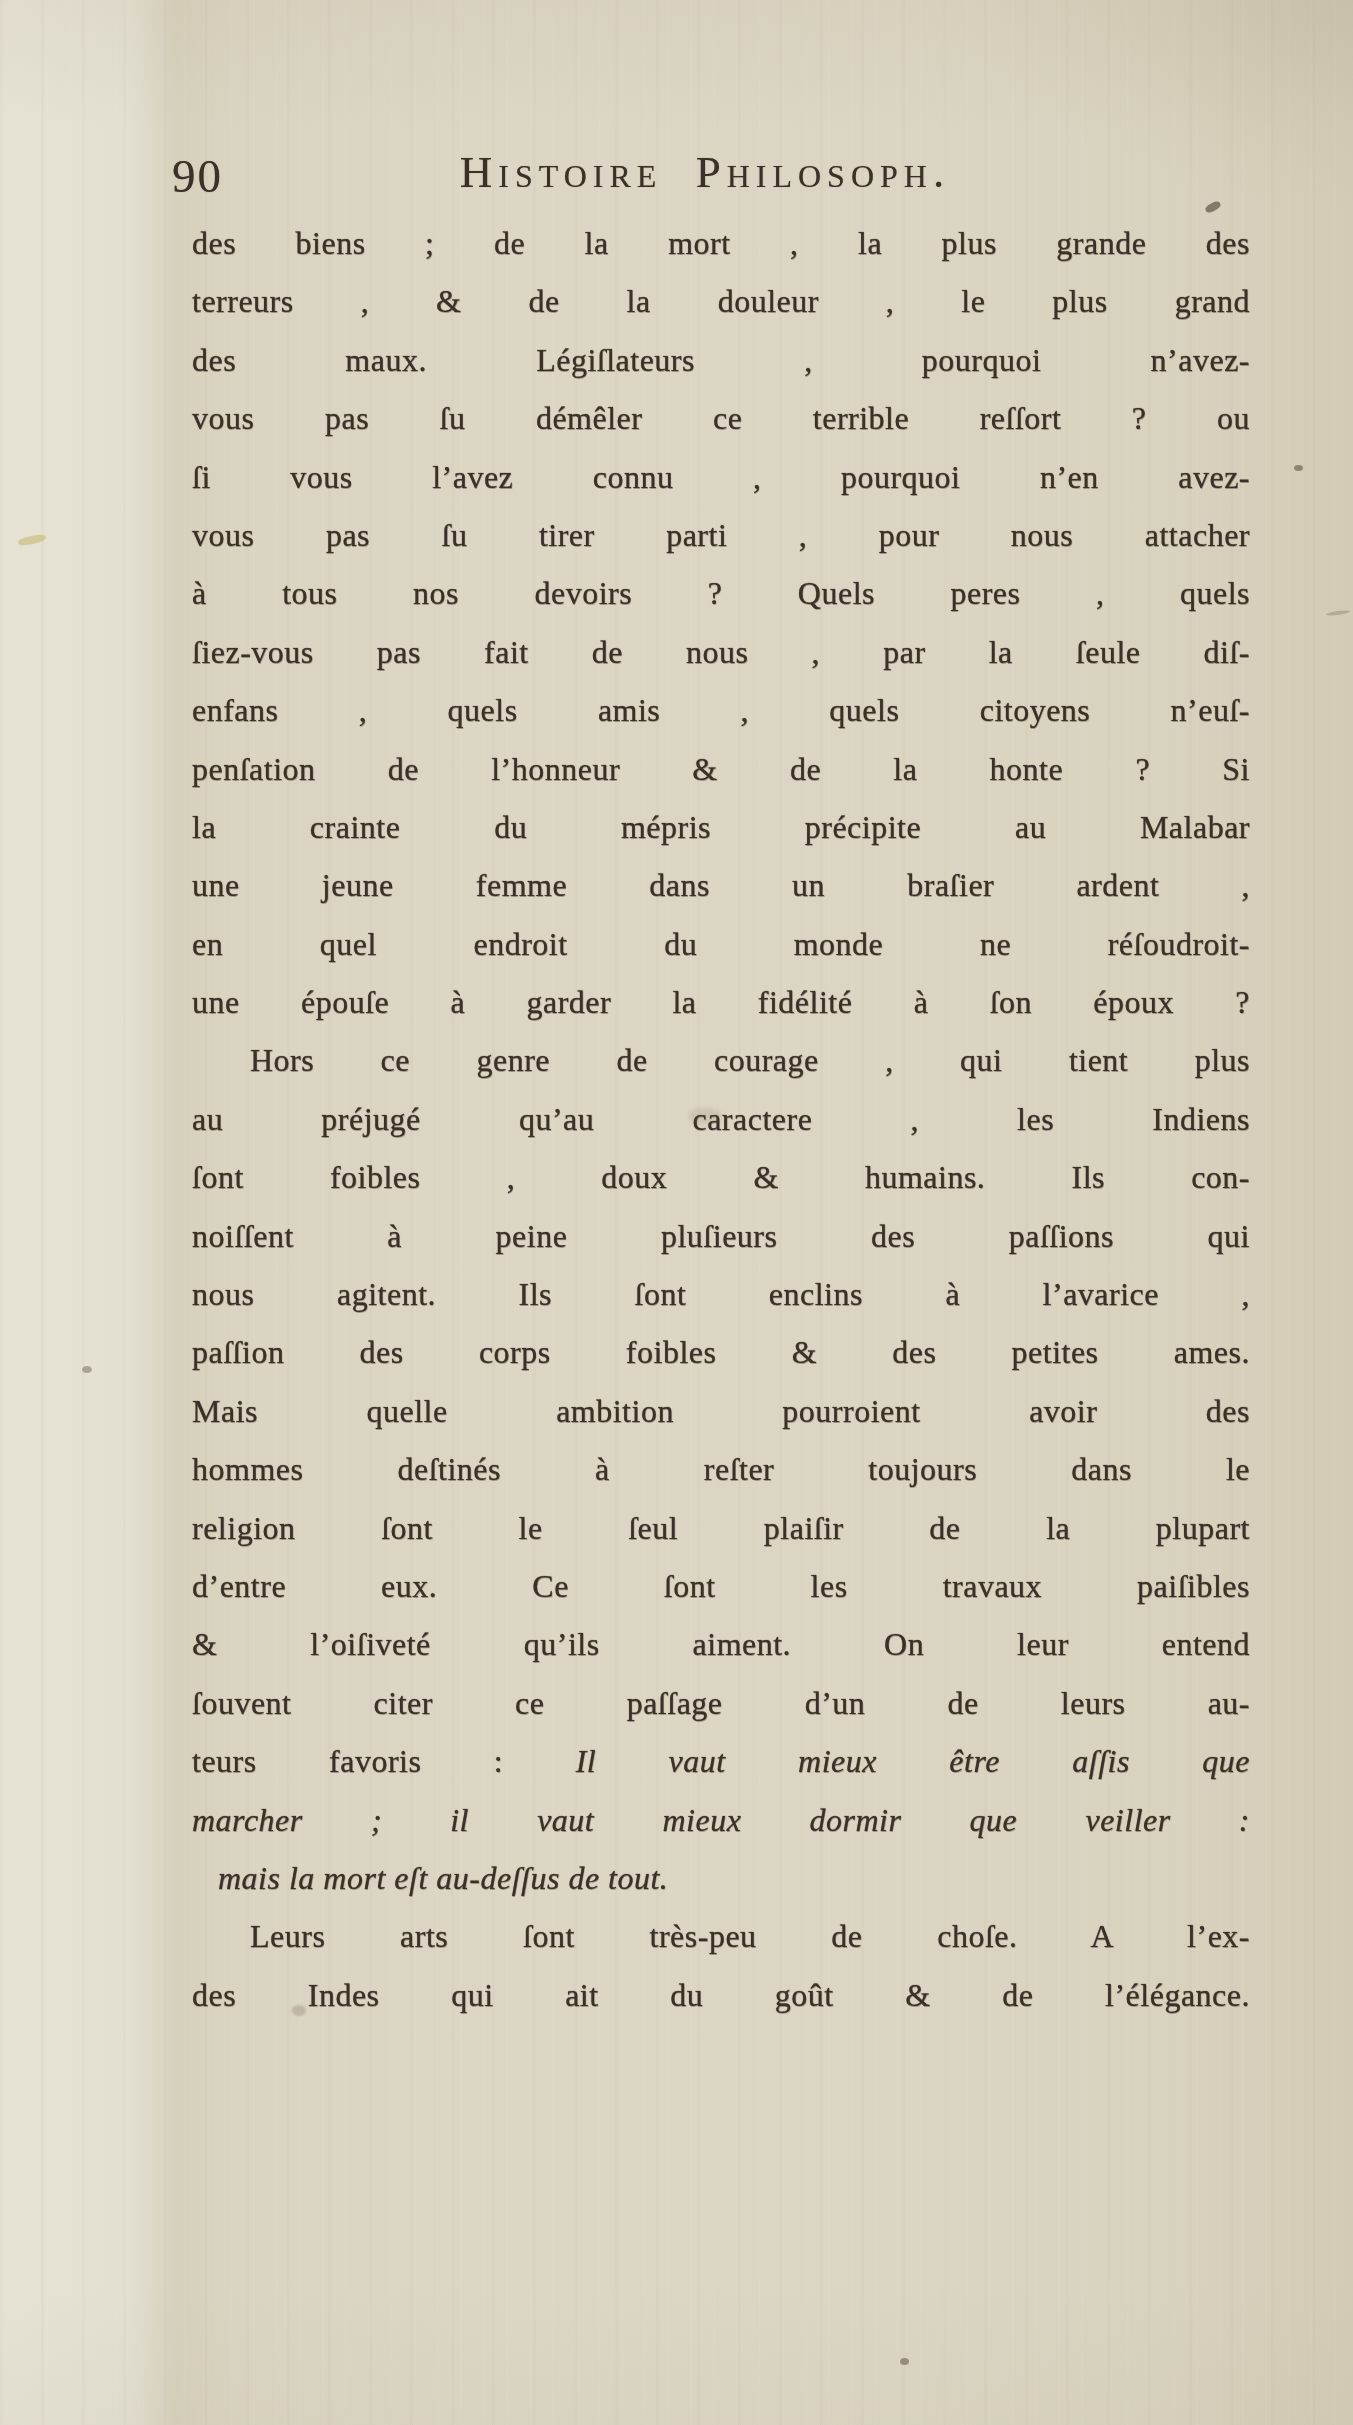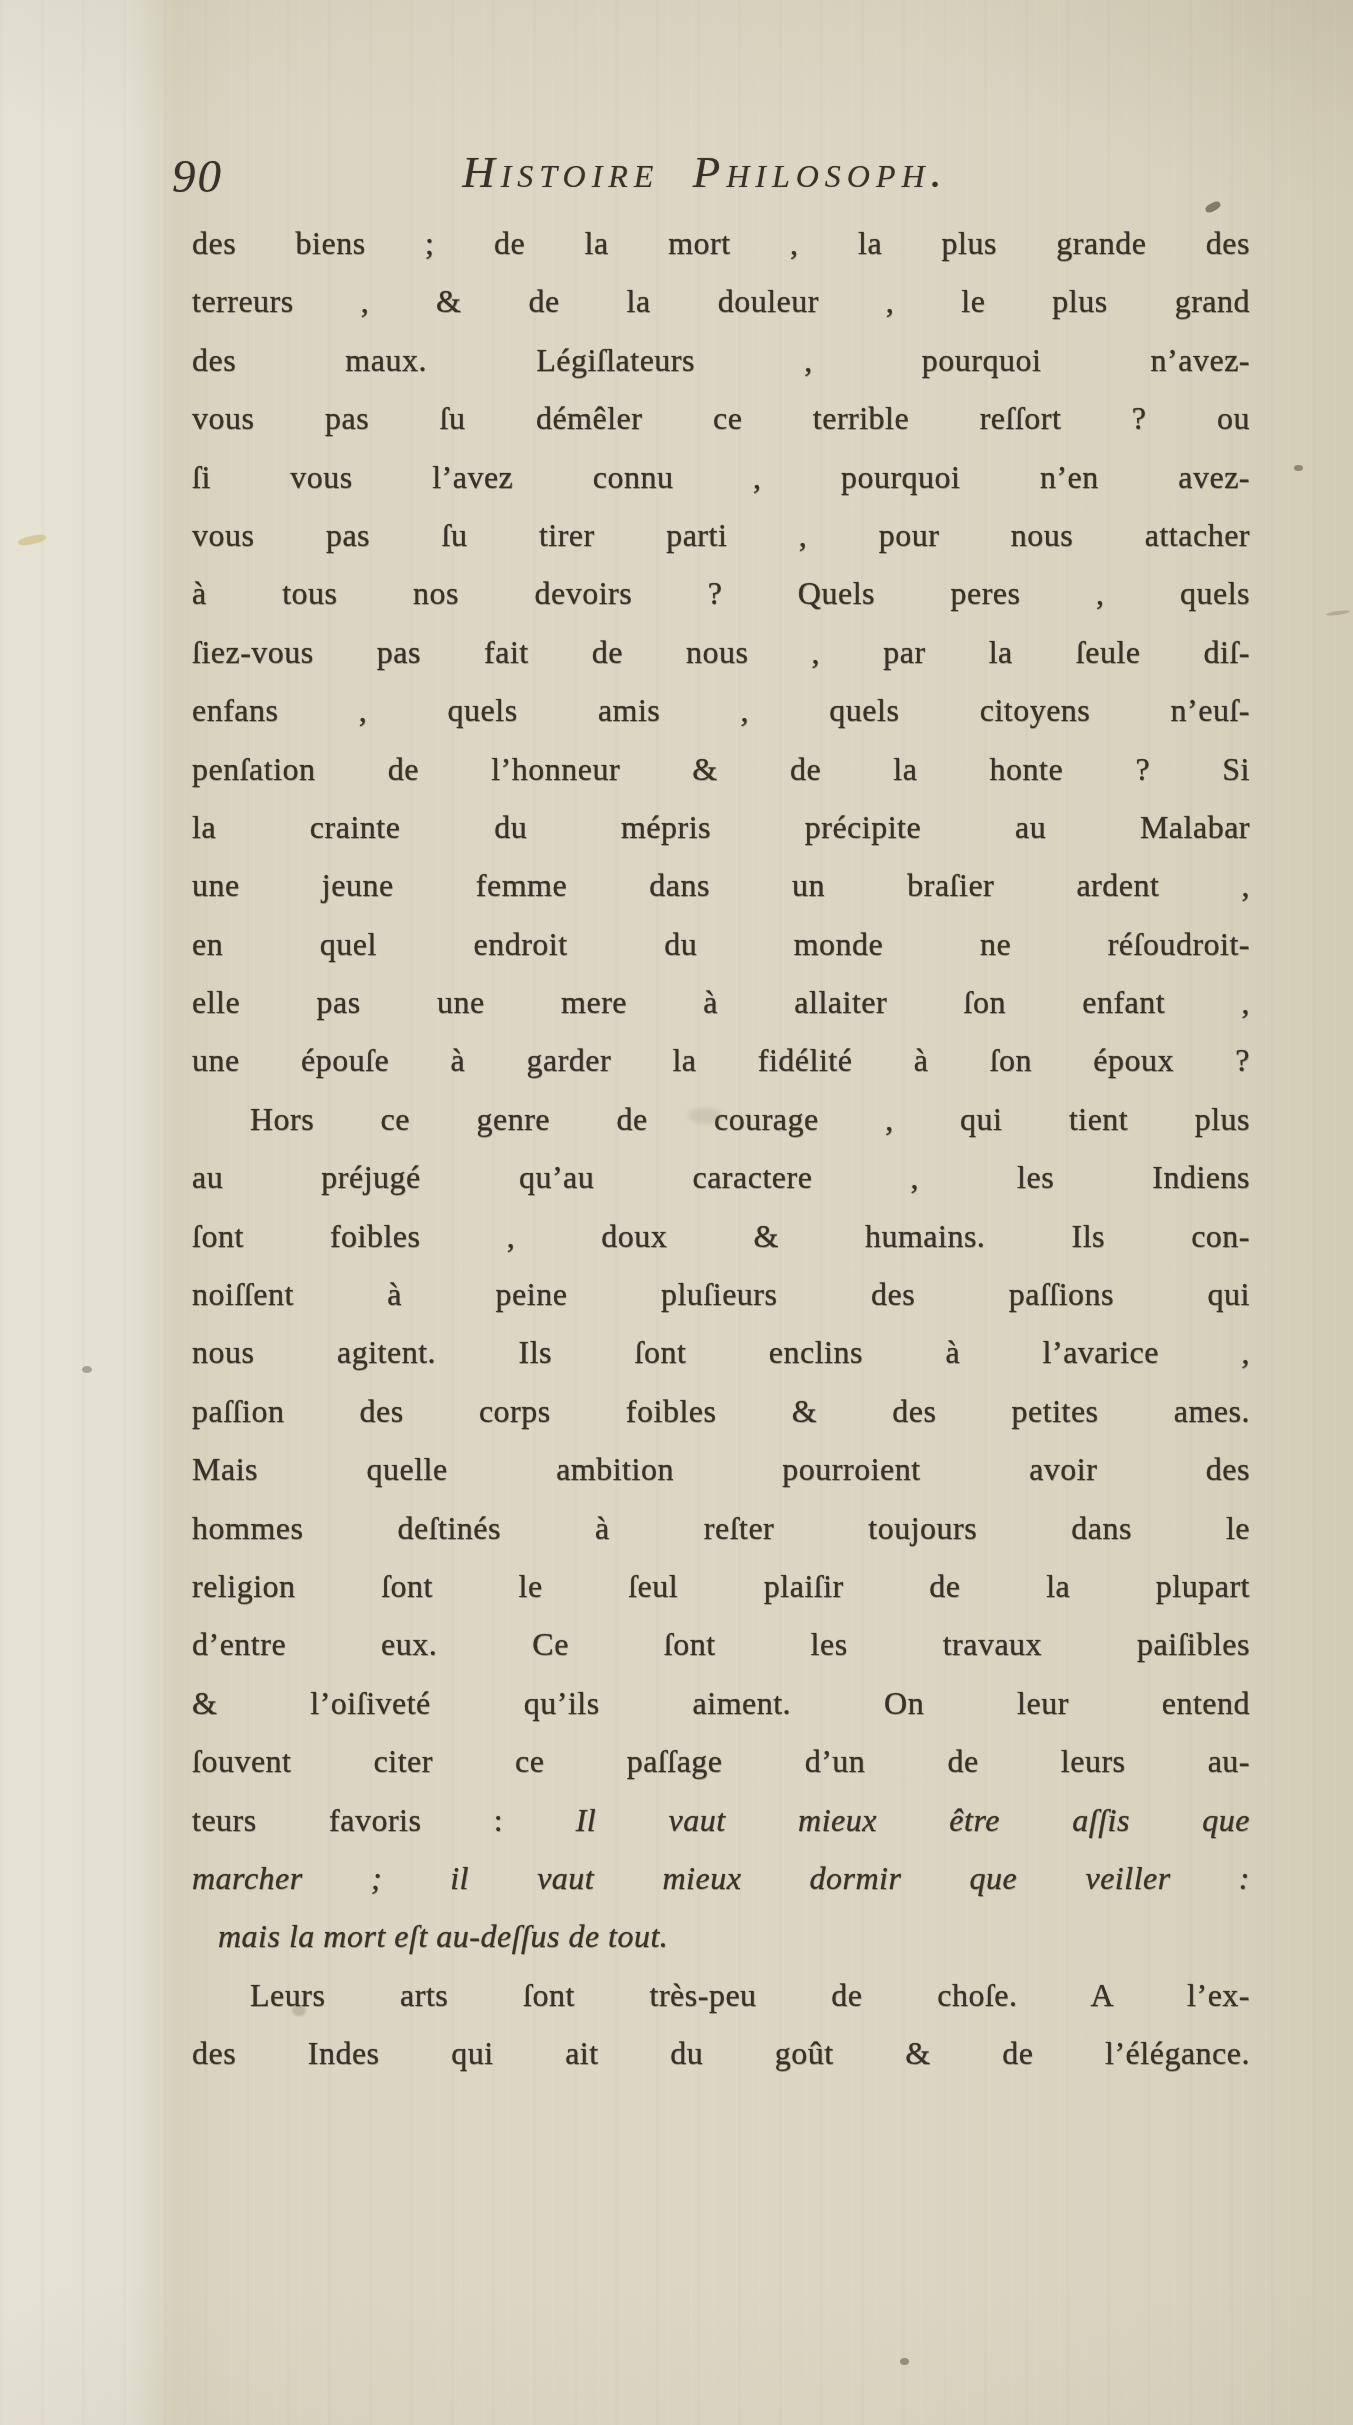--- a/index.html
+++ b/index.html
@@ -19,21 +19,20 @@
     background:
       radial-gradient(560px 300px at 100% 0%, rgba(160,146,112,0.14), rgba(160,146,112,0) 70%),
       linear-gradient(180deg, rgba(150,138,108,0.07), rgba(150,138,108,0) 130px),
       linear-gradient(0deg, rgba(150,138,108,0.05), rgba(150,138,108,0) 140px),
       repeating-linear-gradient(90deg, rgba(128,116,88,0.035) 0 3px, rgba(0,0,0,0) 3px 41px),
       repeating-linear-gradient(90deg, rgba(240,237,226,0.06) 0 2px, rgba(0,0,0,0) 2px 23px);
   }
   .header{
     position:absolute; left:176px; top:146px; width:1058px; height:62px;
     color:var(--ink,#3a3128);
-    font-style:italic;
   }
   .pagenum{
     position:absolute; left:-4px; top:3px;
     font-size:47px; letter-spacing:2px;
     text-shadow:0 0 1px rgba(58,49,40,0.5);
   }
   .runtitle{
     display:block; text-align:center;
     font-variant:small-caps;
     font-size:45px; letter-spacing:6px; word-spacing:16px;
@@ -81,21 +80,20 @@
       <div class="line"><span>vous pas ſu démêler ce terrible reſſort ? ou</span></div>
       <div class="line"><span>ſi vous l’avez connu , pourquoi n’en avez-</span></div>
       <div class="line"><span>vous pas ſu tirer parti , pour nous attacher</span></div>
       <div class="line"><span>à tous nos devoirs ? Quels peres , quels</span></div>
       <div class="line"><span>ſiez-vous pas fait de nous , par la ſeule diſ-</span></div>
       <div class="line"><span>enfans , quels amis , quels citoyens n’euſ-</span></div>
       <div class="line"><span>penſation de l’honneur &amp; de la honte ? Si</span></div>
       <div class="line"><span>la crainte du mépris précipite au Malabar</span></div>
       <div class="line"><span>une jeune femme dans un braſier ardent ,</span></div>
       <div class="line"><span>en quel endroit du monde ne réſoudroit-</span></div>
-      <div class="line"><span>elle pas une mere à allaiter ſon enfant ,</span></div>
       <div class="line"><span>une épouſe à garder la fidélité à ſon époux ?</span></div>
       <div class="line ind"><span>Hors ce genre de courage , qui tient plus</span></div>
       <div class="line"><span>au préjugé qu’au caractere , les Indiens</span></div>
       <div class="line"><span>ſont foibles , doux &amp; humains. Ils con-</span></div>
       <div class="line"><span>noiſſent à peine pluſieurs des paſſions qui</span></div>
       <div class="line"><span>nous agitent. Ils ſont enclins à l’avarice ,</span></div>
       <div class="line"><span>paſſion des corps foibles &amp; des petites ames.</span></div>
       <div class="line"><span>Mais quelle ambition pourroient avoir des</span></div>
       <div class="line"><span>hommes deſtinés à reſter toujours dans le</span></div>
       <div class="line"><span>religion ſont le ſeul plaiſir de la plupart</span></div>

